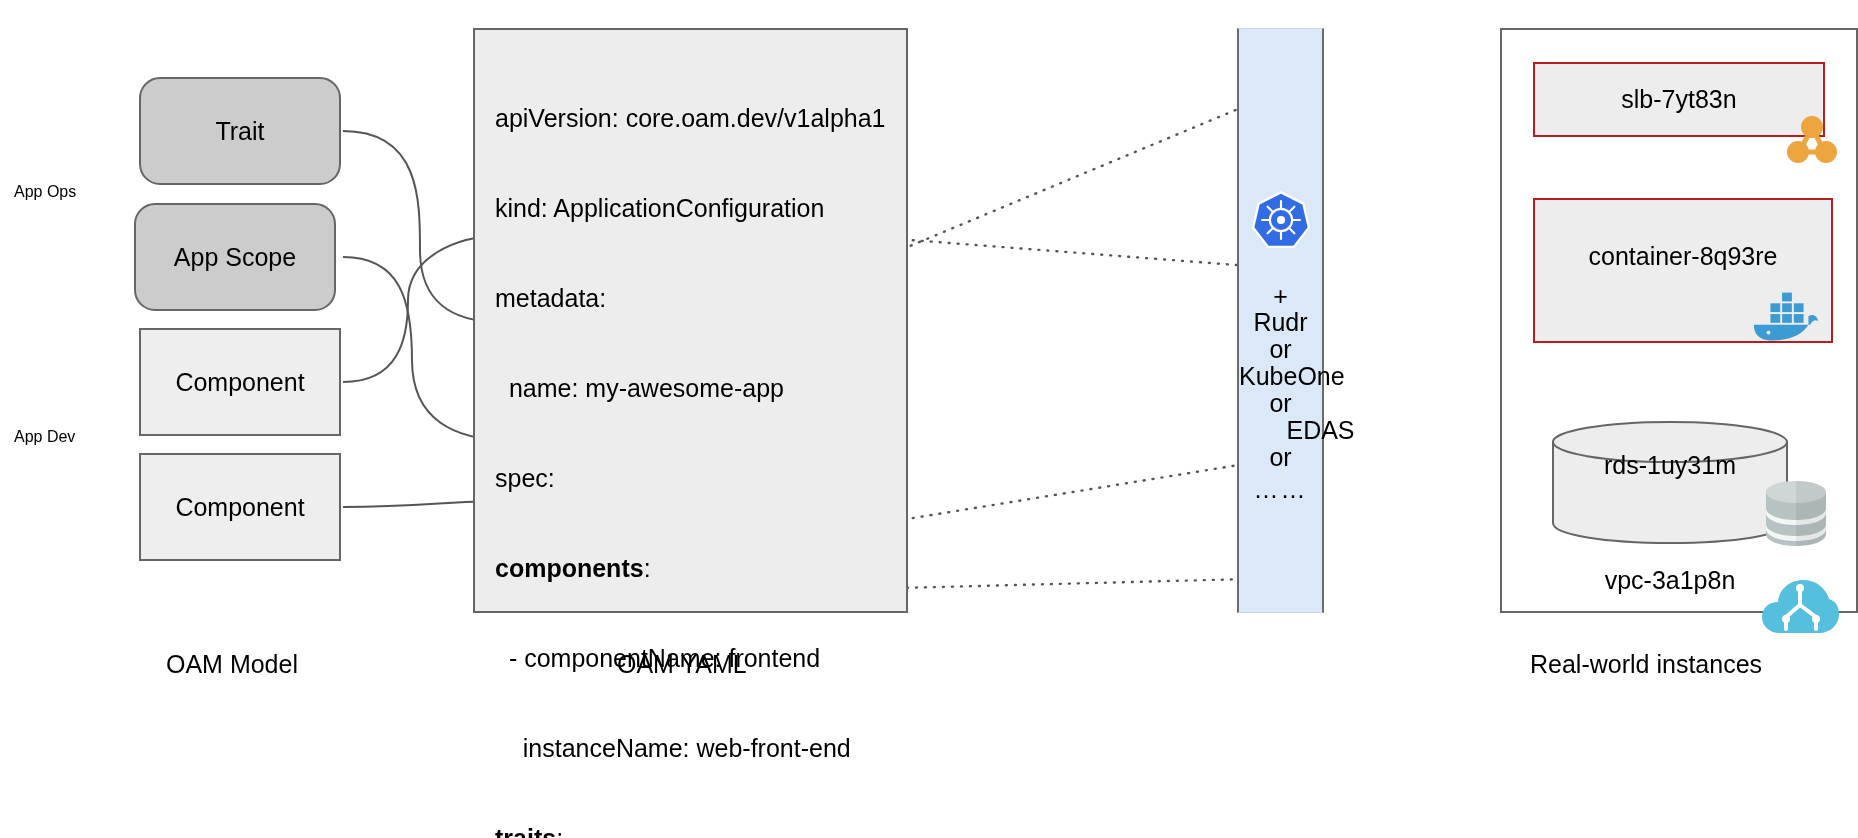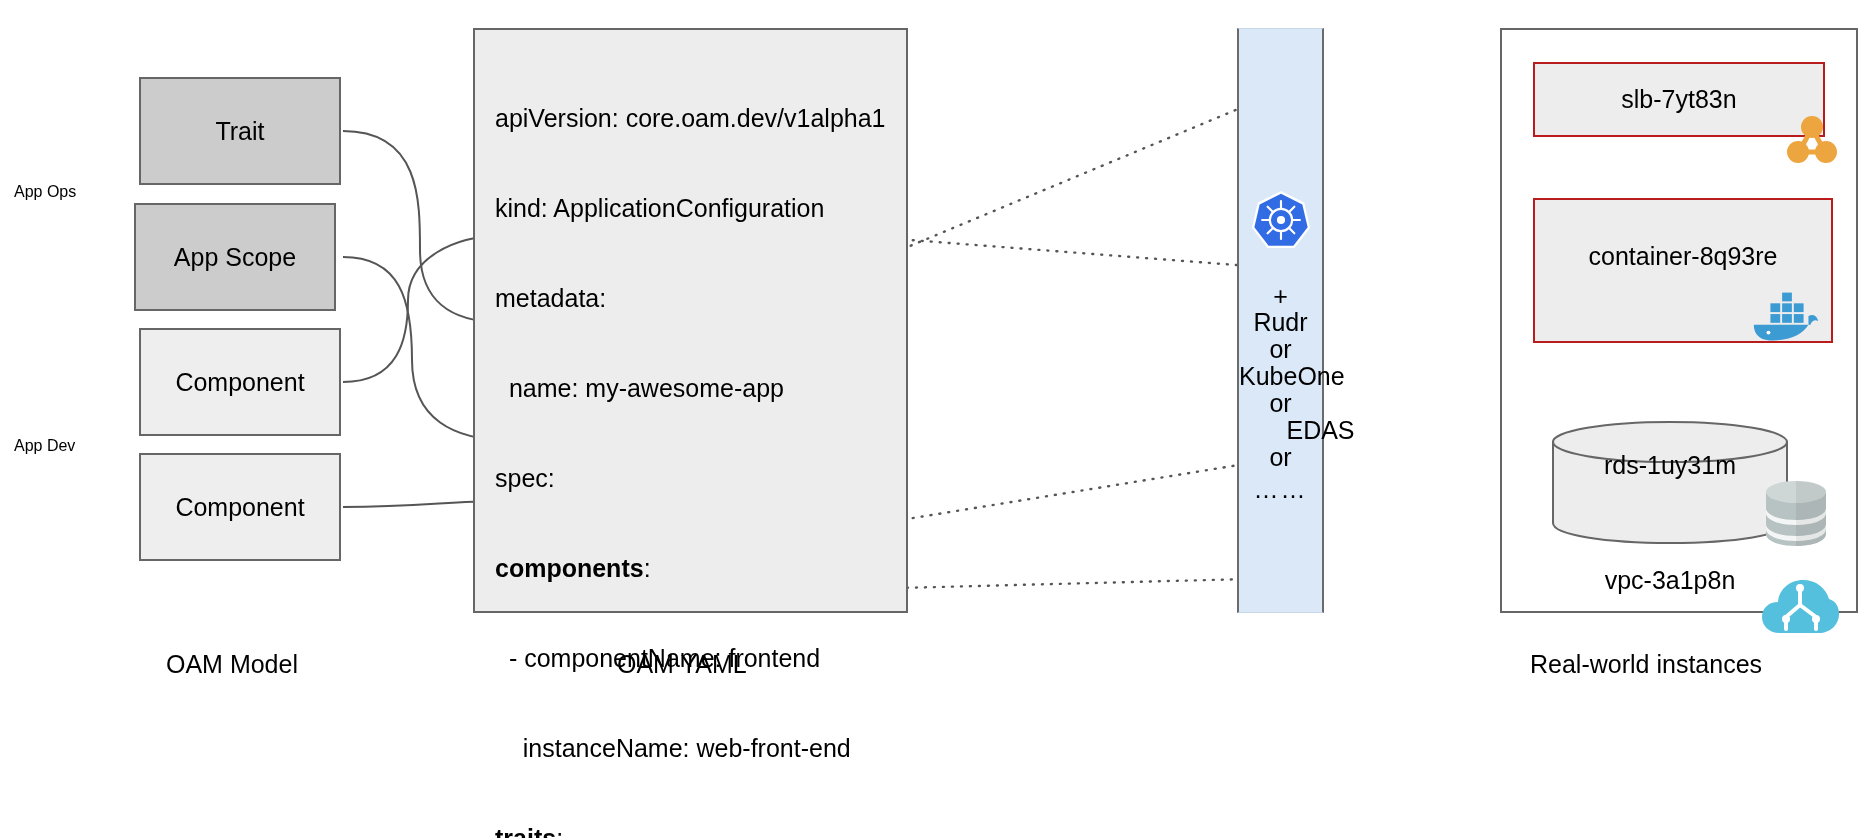--- a/index.html
+++ b/index.html
@@ -29,21 +29,21 @@
   .model-box {
     box-sizing: border-box;
     border: 2px solid #666666;
     display: flex;
     align-items: center;
     justify-content: center;
     font-size: 25px;
     color: #000;
     text-align: center;
   }
-  .model-box.shaded { background: #cccccc; }
+  .model-box.shaded { background: #cccccc; border-radius: 21px; }
   .model-box.light  { background: #eeeeee; text-align: center; }
 
   
   .yaml-panel {
     box-sizing: border-box;
     background: #ededed;
     border: 2px solid #666666;
   }
   .yaml-text {
     position: absolute;
@@ -131,21 +131,21 @@
     <path d="M728,322 L1262,99" fill="none" stroke="#555555" stroke-width="2.4" stroke-dasharray="1,8" stroke-linecap="round" marker-end="url(#arrowDot)"></path>
 
     <path d="M832,234 L1262,267" fill="none" stroke="#555555" stroke-width="2.4" stroke-dasharray="1,8" stroke-linecap="round" marker-end="url(#arrowDot)"></path>
 
     <path d="M815,534 L1300,455" fill="none" stroke="#555555" stroke-width="2.4" stroke-dasharray="1,8" stroke-linecap="round" marker-end="url(#arrowDot)"></path>
 
     <path d="M745,592 L1248,579" fill="none" stroke="#555555" stroke-width="2.4" stroke-dasharray="1,8" stroke-linecap="round" marker-end="url(#arrowDot)"></path>
   </svg>
 
   <div class="abs role-label" style="left:14px;top:183px;">App Ops</div>
-  <div class="abs role-label" style="left:14px;top:437px;">App Dev</div>
+  <div class="abs role-label" style="left:14px;top:428px;">App Dev</div>
 
   <div class="abs model-box shaded" style="left:139px;top:77px;width:202px;height:108px;">
     <span>Trait</span>
   </div>
 
   <div class="abs model-box shaded" style="left:134px;top:203px;width:202px;height:108px;">
     <span>App Scope</span>
   </div>
 
   <div class="abs model-box light" style="left:139px;top:328px;width:202px;height:108px;">

